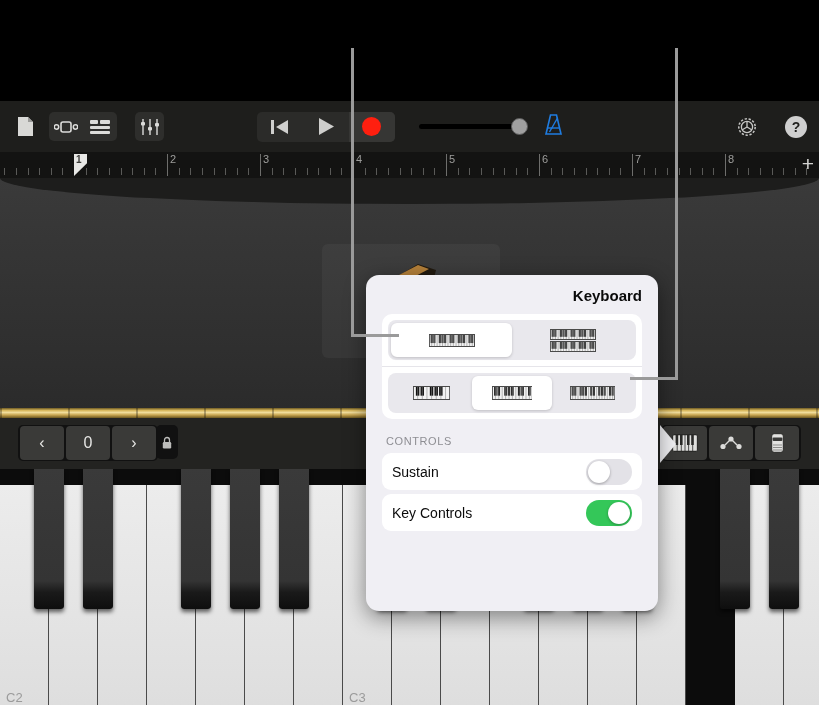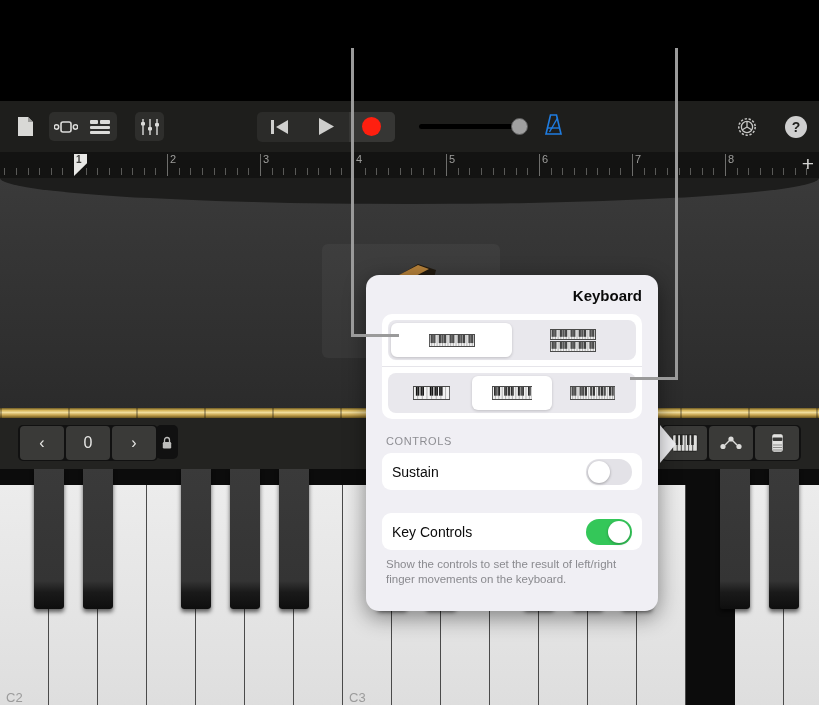--- a/index.html
+++ b/index.html
@@ -709,27 +709,26 @@
 
     <div class="section-label">CONTROLS</div>
 
     <div class="row-card">
       <span class="row-label">Sustain</span>
       <span class="toggle off">
           <span class="knob"></span>
         </span>
     </div>
 
-    <div class="row-card" style="margin-top:23px">
+    <div class="row-card" style="margin-top:4px">
       <span class="row-label">Key Controls</span>
       <span class="toggle on">
           <span class="knob"></span>
         </span>
     </div>
-    <div class="help-text">Show the controls to set the result of left/right finger movements on the keyboard.</div>
   </div>
 
   <div class="callout callout-l-v"></div>
   <div class="callout callout-l-h"></div>
   <div class="callout callout-r-v"></div>
   <div class="callout callout-r-h"></div>
 
 </div>
 
 </body></html>

